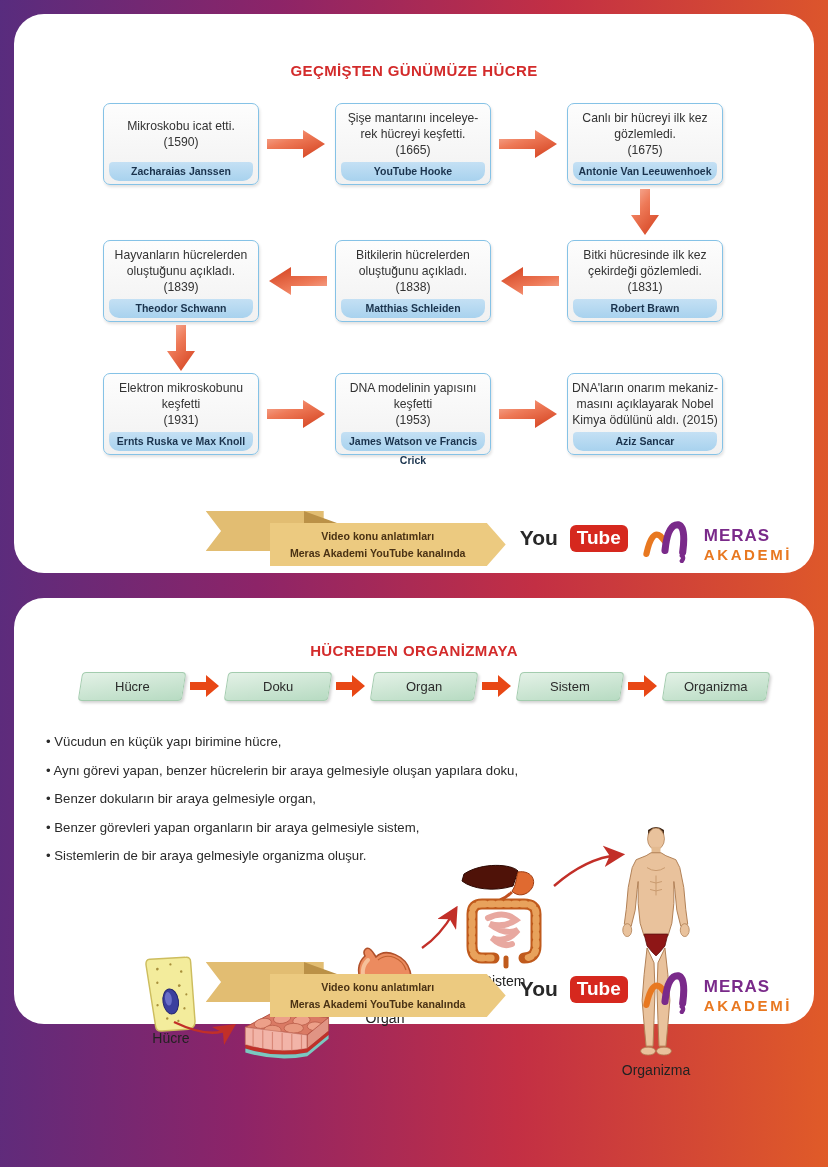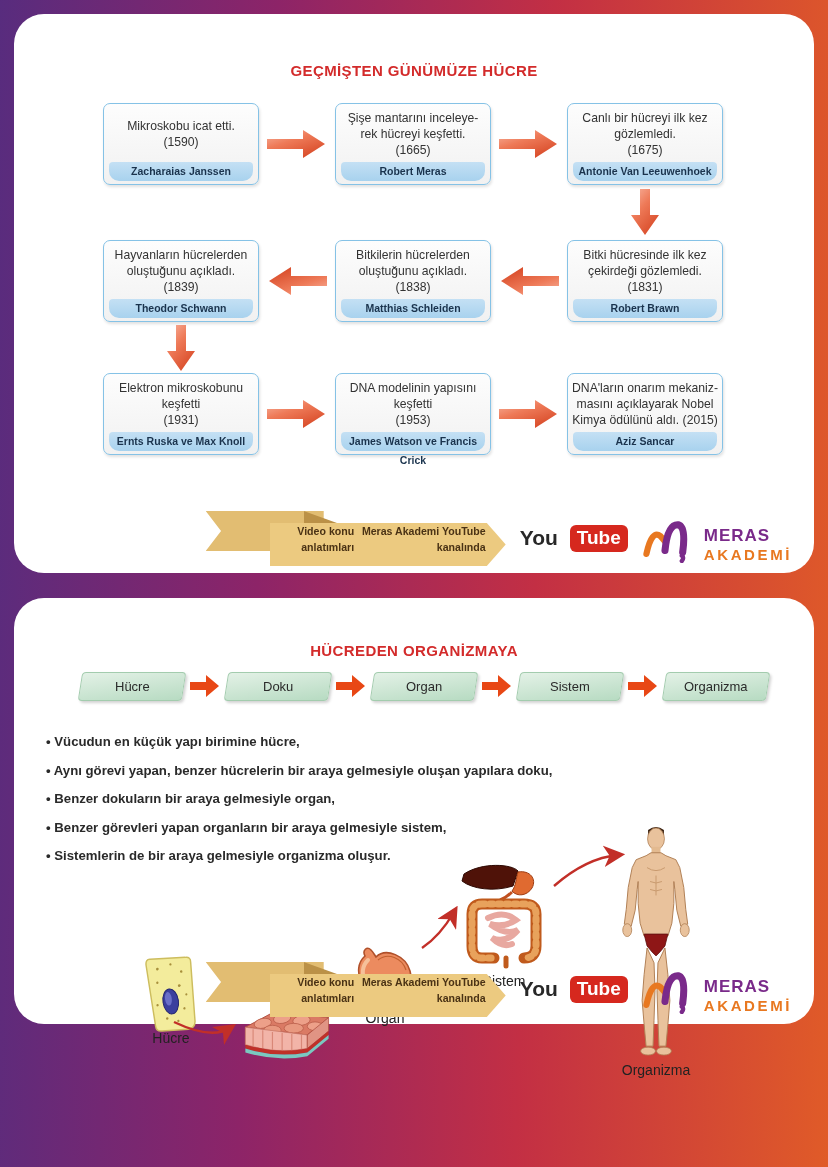--- a/index.html
+++ b/index.html
@@ -41,21 +41,21 @@
   
   .banner { position:absolute; right:22px; display:flex; align-items:center; gap:14px; height:62px; }
   #panel1 .banner { bottom:4px; } #panel2 .banner { bottom:4px; }
   .ribbon { position:relative; width:300px; height:58px; }
   .ribbon-tail { position:absolute; left:0; top:2px; width:118px; height:40px; background:#e2bd72;
     clip-path:polygon(0 0,100% 0,100% 100%,0 100%,13% 50%); }
   .ribbon-fold { position:absolute; left:98px; top:2px; width:36px; height:13px; background:#bb9147;
     clip-path:polygon(0 0,100% 100%,0 100%); }
   .ribbon-band { position:absolute; left:64px; top:14px; width:236px; height:43px; background:#ecca80;
     clip-path:polygon(0 0,92% 0,100% 50%,92% 100%,0 100%);
-    display:flex; justify-content:center; text-align:right;
+    display:flex; flex-direction:column; justify-content:center; text-align:center;
     font-size:10.6px; font-weight:bold; color:#4a3214; line-height:1.55; padding-right:20px; }
   .yt { display:flex; align-items:center; gap:12px; }
   .yt-you { font-size:21px; font-weight:bold; color:#282828; }
   .yt-tube { font-size:19px; font-weight:bold; color:#fff; background:#d6281e; border-radius:6px;
     padding:2px 7px 3px; }
   .meras { display:flex; align-items:flex-end; gap:16px; }
   .meras-text .meras-name { font-size:17px; font-weight:bold; color:#7a2a8a; letter-spacing:1px; }
   .meras-text .meras-sub { font-size:15px; font-weight:bold; color:#e87820; letter-spacing:2.6px; }
 
   
@@ -63,21 +63,21 @@
     display:flex; align-items:center; }
   .flow-box { flex:0 0 104px; height:29px; transform:skewX(-9deg);
     background:linear-gradient(172deg,#e3f1e6,#b7dbc2); border:1px solid #a3ccae;
     border-radius:4px; box-shadow:2px 2px 3px rgba(0,0,0,.18);
     display:flex; align-items:center; justify-content:center; }
   .flow-box span { transform:skewX(9deg); font-size:13px; color:#2a2a2a; }
   .flow-arrow { flex:1; display:flex; align-items:center; justify-content:center; }
   .flow-arrow svg { width:30px; height:26px; }
 
   
-  .bullets { position:absolute; left:32px; top:130px; width:740px;font-weight:bold; }
+  .bullets { position:absolute; left:32px; top:130px; width:740px; }
   .bullets div { font-size:13.2px; color:#2a2a2a; line-height:28.6px; }
 
   
   .illus { position:absolute; }
   .illus-label { position:absolute; width:100px; text-align:center; font-size:14px; color:#222; }
   #cell-illus { left:118px; top:352px; width:78px; height:92px; }
   #tissue-illus { left:222px; top:406px; width:100px; height:60px; }
   #organ-illus { left:334px; top:346px; width:74px; height:74px; }
   #system-illus { left:442px; top:264px; width:96px; height:108px; }
   #organism-illus { left:592px; top:226px; width:100px; height:238px; }
@@ -111,21 +111,21 @@
         <div></div>
       </div>
     <div class="tl-name">Zacharaias Janssen</div>
   </div>
   <div class="tl-box row1 col2">
     <div class="tl-text">
         <div>Şişe mantarını inceleye-</div>
         <div>rek hücreyi keşfetti.</div>
         <div>(1665)</div>
       </div>
-    <div class="tl-name">Robert Meras</div>
+    <div class="tl-name">YouTube Hooke</div>
   </div>
   <div class="tl-box row1 col3">
     <div class="tl-text">
         <div>Canlı bir hücreyi ilk kez</div>
         <div>gözlemledi.</div>
         <div>(1675)</div>
       </div>
     <div class="tl-name">Antonie Van Leeuwenhoek</div>
   </div>
 

